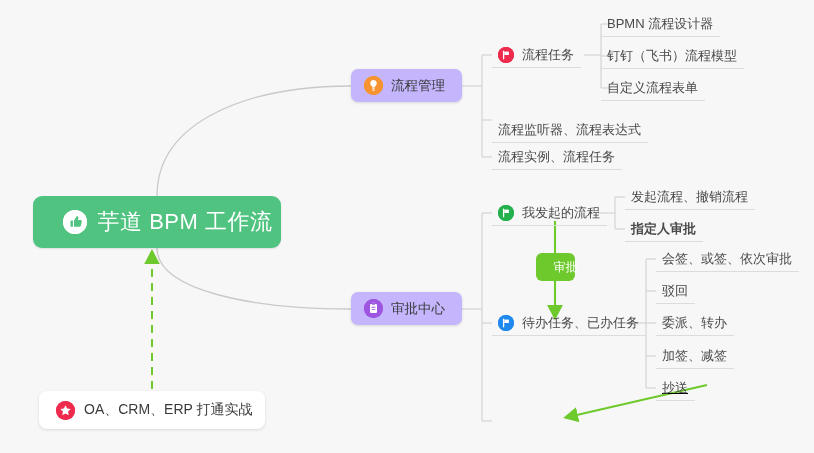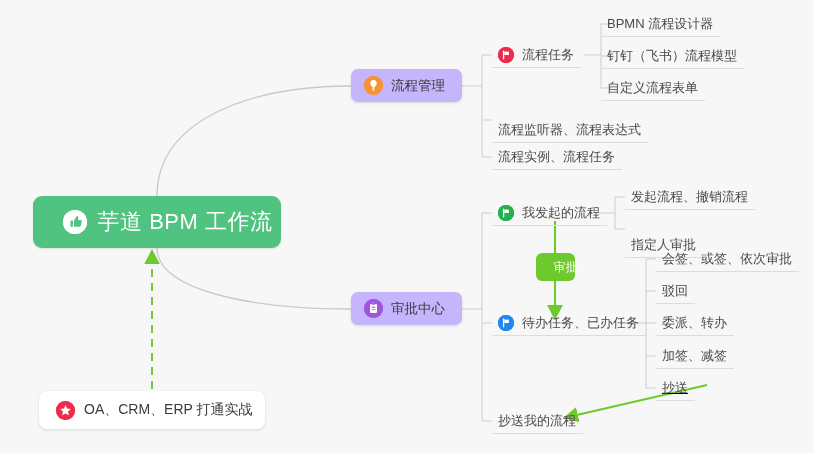--- a/index.html
+++ b/index.html
@@ -305,28 +305,25 @@
     <span class="cicon ic-blue">
       <svg viewBox="0 0 16 16" width="16" height="16">
         <circle cx="8" cy="8" r="8" fill="#2089ef"></circle>
         <path d="M5.6 4.2v7.6" stroke="#ffffff" stroke-width="1.3" stroke-linecap="round"></path>
         <path d="M6.3 4.6h4.6v3.4H6.3z" fill="#ffffff"></path>
       </svg>
     </span>
     <span class="topic-text">待办任务、已办任务</span>
   </div>
 
-  <div class="topic" style="left:492px; top:408px;">
-    <span class="topic-text">抄送我的流程</span>
-  </div>
 
   <div class="topic" style="left:625px; top:184px;">
     <span class="topic-text">发起流程、撤销流程</span>
   </div>
-  <div class="topic" style="left:625px; top:232px;">
+  <div class="topic" style="left:625px; top:216px;font-weight:bold;">
     <span class="topic-text">指定人审批</span>
   </div>
 
   <div class="topic" style="left:656px; top:246px;">
     <span class="topic-text">会签、或签、依次审批</span>
   </div>
   <div class="topic" style="left:656px; top:278px;">
     <span class="topic-text">驳回</span>
   </div>
   <div class="topic" style="left:656px; top:310px;">

